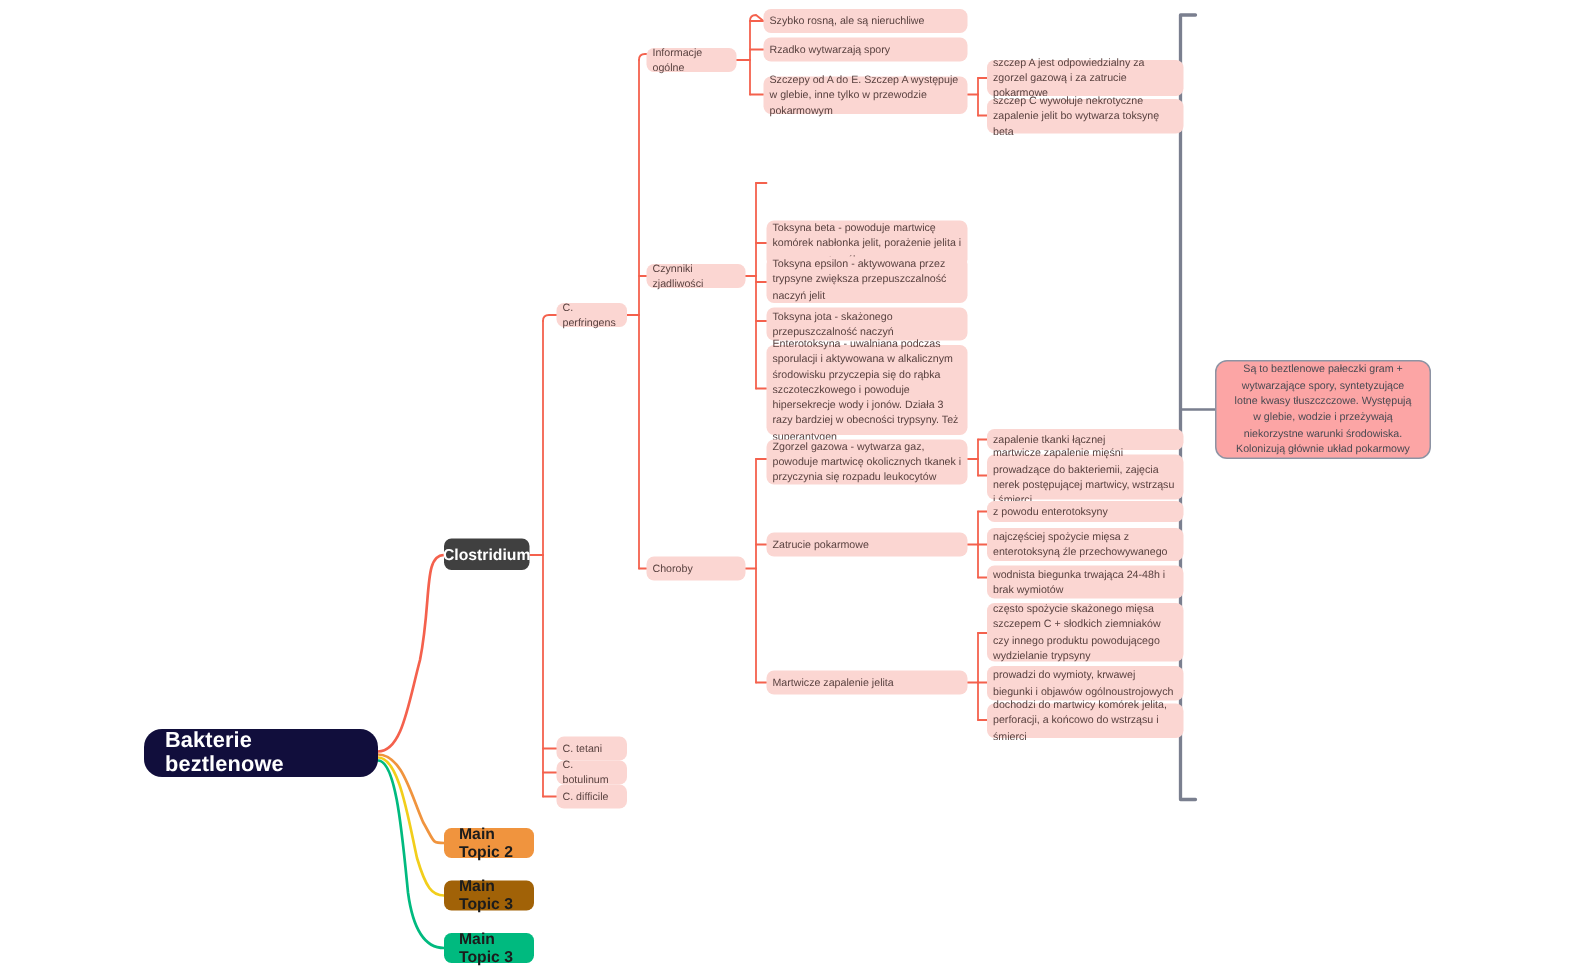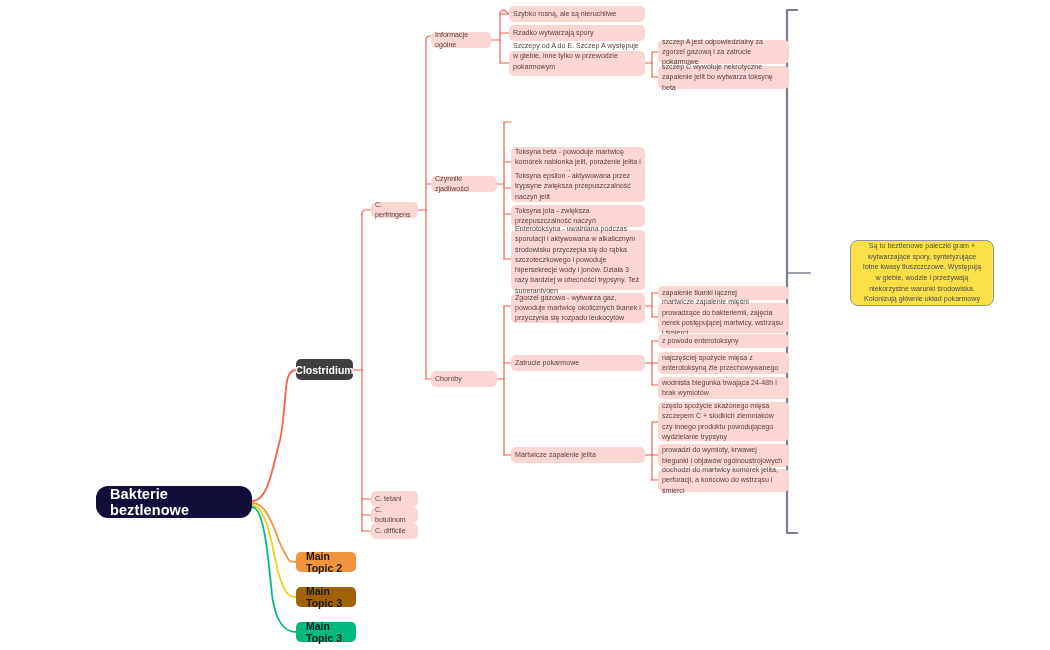--- a/index.html
+++ b/index.html
@@ -57,30 +57,29 @@
     line-height: 1.45;
     padding: 4px 4px;
     border-radius: 5px;
     align-items: center;
   }
   
   .note {
     position: absolute;
     border: 1.4px solid #8d93a3;
     border-radius: 8px;
-    background: #fde047;
+    background: #fca5a5;
     color: #4a4a52;
     font-size: 7.1px;
     line-height: 1.5;
     text-align: center;
     padding: 7px 9px;
     display: flex;
     align-items: center;
     justify-content: center;
-    margin-left: 40px;
   }
 </style>
 </head>
 <body>
 
 <div id="canvas">
 
   <svg id="wires" viewBox="0 0 1050 650">
     <g fill="none" stroke-linecap="round">
 
@@ -203,39 +202,39 @@
   <div class="node pale" style="left:431px; top:371px; width:66px; height:16px;">
     <span>Choroby</span>
   </div>
 
   <div class="node pale" style="left:509px; top:6px; width:136px; height:16px;">
     <span>Szybko rosną, ale są nieruchliwe</span>
   </div>
   <div class="node pale" style="left:509px; top:25px; width:136px; height:16px;">
     <span>Rzadko wytwarzają spory</span>
   </div>
-  <div class="node pale" style="left:509px; top:51px; width:136px; height:25px;align-items:flex-end;">
+  <div class="node pale" style="left:509px; top:51px; width:136px; height:25px;">
     <span>Szczepy od A do E. Szczep A występuje w glebie, inne tylko w przewodzie pokarmowym</span>
   </div>
 
   <div class="node pale" style="left:658px; top:40px; width:131px; height:24px;">
     <span>szczep A jest odpowiedzialny za zgorzel gazową i za zatrucie pokarmowe</span>
   </div>
   <div class="node pale" style="left:658px; top:66px; width:131px; height:23px;">
     <span>szczep C wywołuje nekrotyczne zapalenie jelit bo wytwarza toksynę beta</span>
   </div>
 
   <div class="node pale" style="left:511px; top:147px; width:134px; height:31px;">
     <span>Toksyna beta - powoduje martwicę komórek nabłonka jelit, porażenie jelita i usuwa warstwy śluzu</span>
   </div>
   <div class="node pale" style="left:511px; top:171px; width:134px; height:31px;justify-content:center;">
     <span>Toksyna epsilon - aktywowana przez trypsyne zwiększa przepuszczalność naczyń jelit</span>
   </div>
   <div class="node pale" style="left:511px; top:205px; width:134px; height:22px;">
-    <span>Toksyna jota - zwiększa przepuszczalność naczyń</span>
+    <span>Toksyna jota - skażonego przepuszczalność naczyń</span>
   </div>
   <div class="node pale" style="left:511px; top:230px; width:134px; height:60px;">
     <span>Enterotoksyna - uwalniana podczas sporulacji i aktywowana w alkalicznym środowisku przyczepia się do rąbka szczoteczkowego i powoduje hipersekrecje wody i jonów. Działa 3 razy bardziej w obecności trypsyny. Też superantygen</span>
   </div>
 
   <div class="node pale" style="left:511px; top:293px; width:134px; height:30px;">
     <span>Zgorzel gazowa - wytwarza gaz, powoduje martwicę okolicznych tkanek i przyczynia się rozpadu leukocytów</span>
   </div>
   <div class="node pale" style="left:511px; top:355px; width:134px; height:16px;">
     <span>Zatrucie pokarmowe</span>

